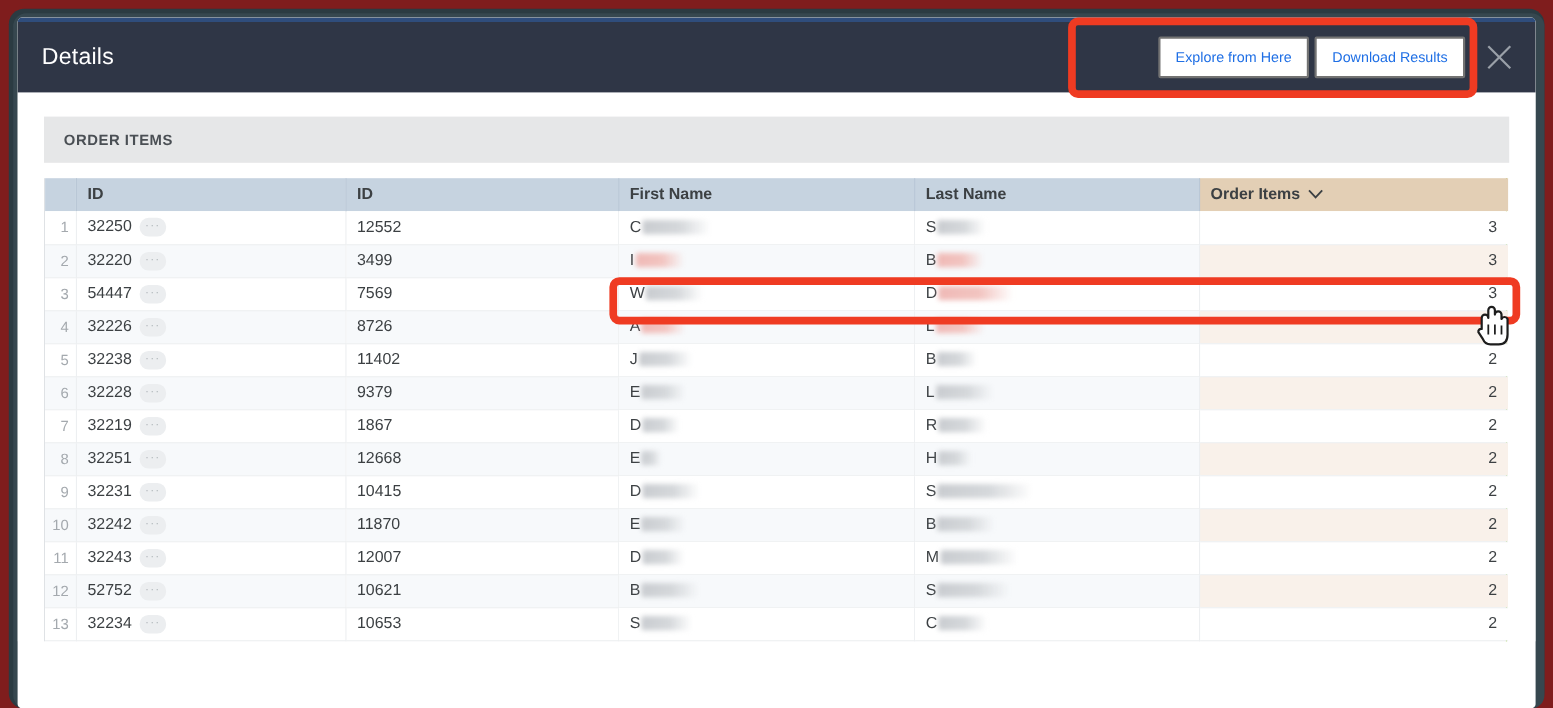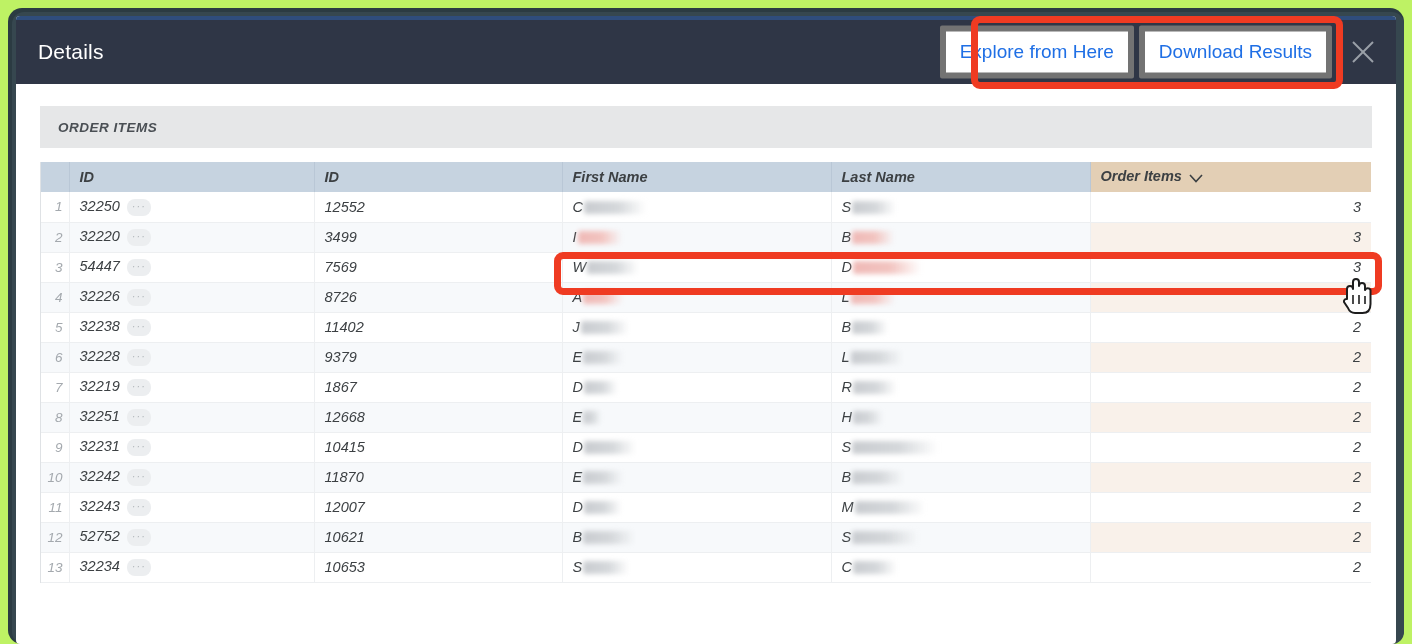--- a/index.html
+++ b/index.html
@@ -7,21 +7,21 @@
     width: 1412px; height: 644px;
     background: #ffffff;
     font-family: "Liberation Sans", sans-serif;
     overflow: hidden;
   }
 
   
   #screen {
     position: relative;
     width: 1412px; height: 644px;
-    background: #bef264;
+    background: #7f1d1d;
   }
   .frame-shadow {
     position: absolute;
     left: 8px; top: 8px;
     width: 1396px; height: 636px;
     background: #2b3b42;
     border-radius: 14px;
   }
   .frame-shadow2 {
     position: absolute;
@@ -60,23 +60,23 @@
   }
   .header-actions {
     position: absolute;
     right: 64px; top: 50%;
     transform: translateY(-50%);
     display: flex;
     gap: 5px;
   }
   .hdr-btn {
     background: #ffffff;
-    border: 6px solid #737373;
+    border: 2px solid #737373;
     color: #1f6fe5;
-    font-size: 19px;
+    font-size: 13px;
     font-family: "Liberation Sans", sans-serif;
     padding: 9px 14px;
     border-radius: 2px;
     cursor: pointer;
     white-space: nowrap;
     line-height: 1.2;
   }
   .close-btn {
     position: absolute;
     right: 16px; top: 50%;
@@ -84,21 +84,20 @@
     width: 34px; height: 34px;
     cursor: pointer;
     display: flex; align-items: center; justify-content: center;
   }
   .close-btn svg { display: block; }
 
   
   .modal-body {
     background: #ffffff;
     padding: 22px 24px 0 24px;
-    font-style: italic;
   }
   .filter-bar {
     background: #e6e7e8;
     height: 42px;
     display: flex;
     align-items: center;
     padding: 0 18px;
     gap: 14px;
   }
   .filter-view {

